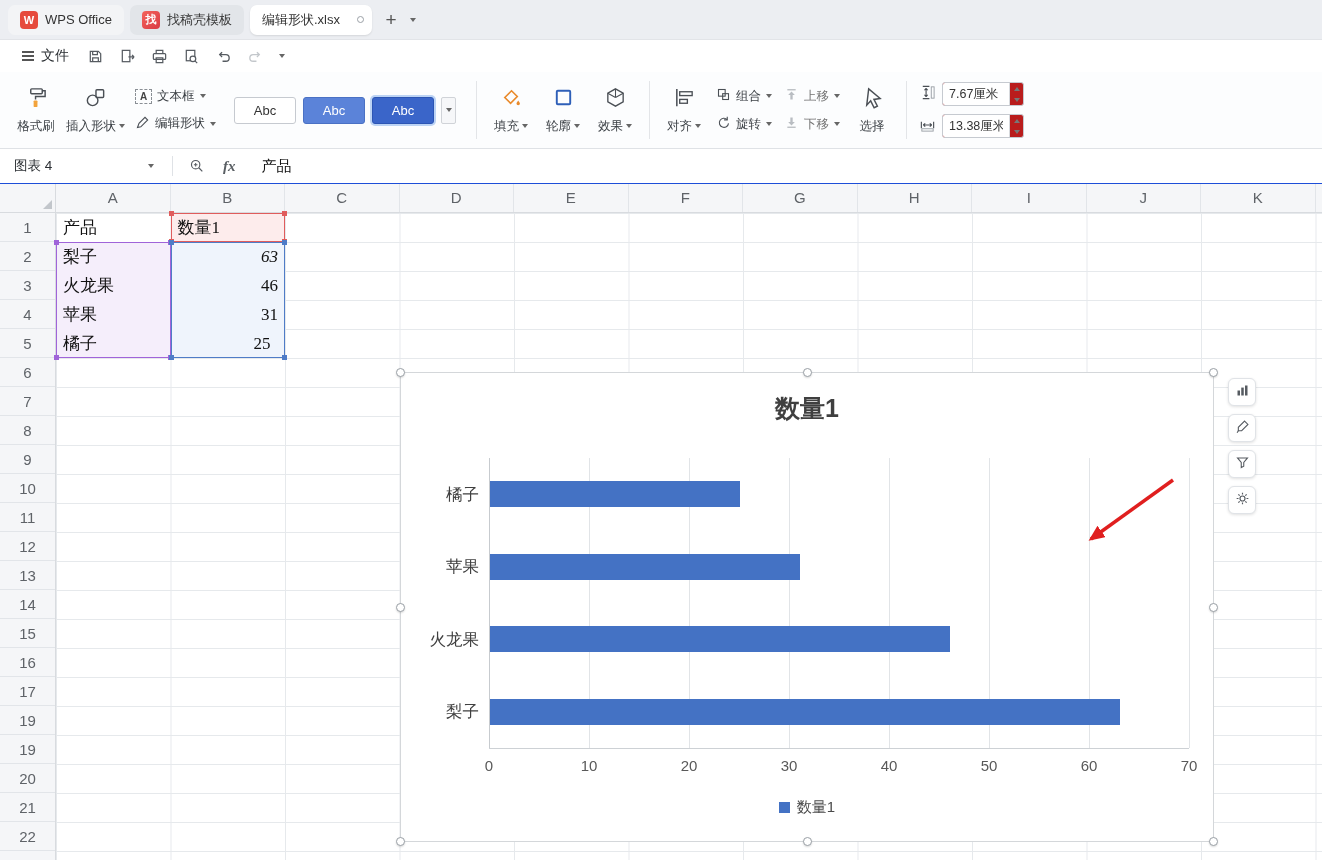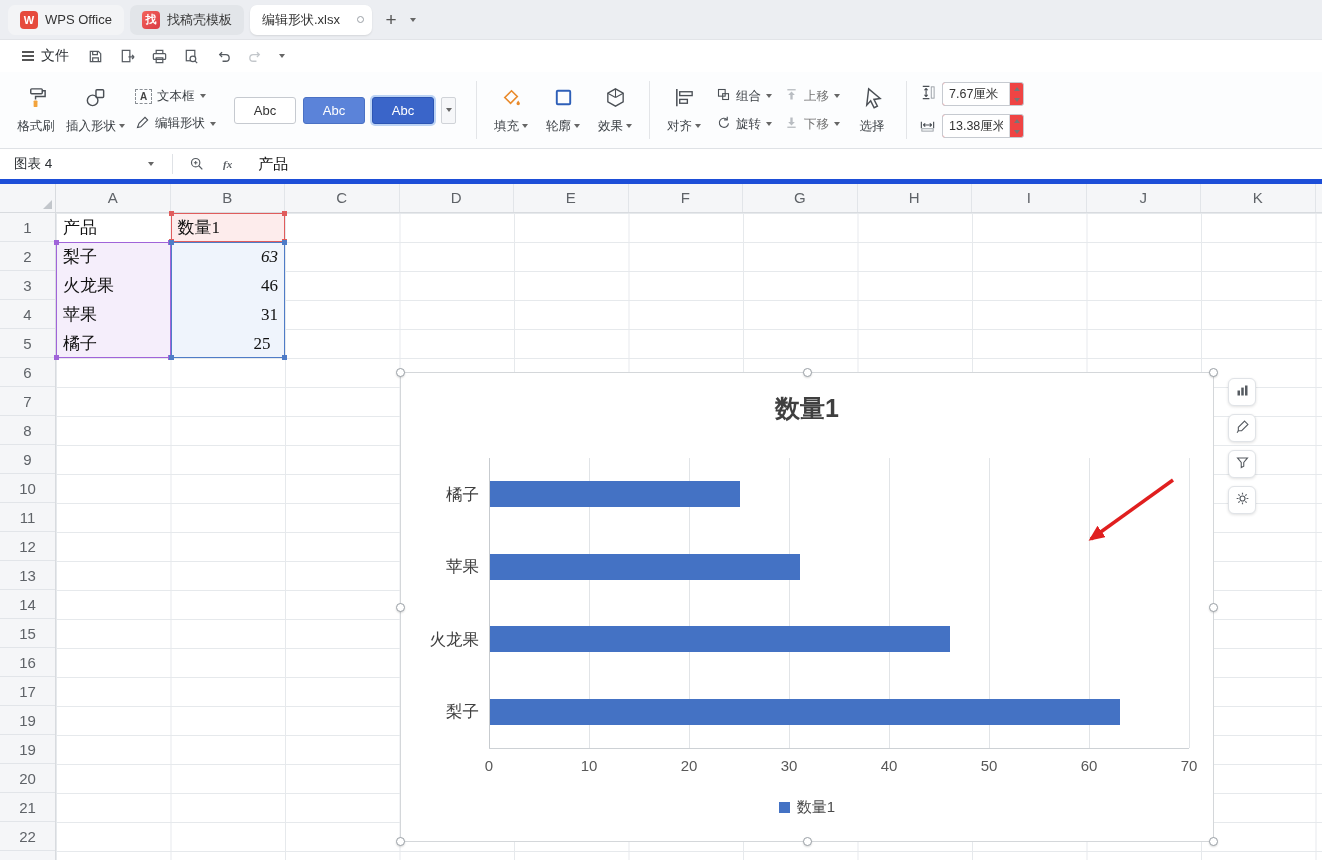--- a/index.html
+++ b/index.html
@@ -54,35 +54,35 @@
   .g-item { width:62px; height:27px; border-radius:3px; display:flex; align-items:center; justify-content:center; font-size:13px; }
   .g-item.white { background:#fff; border:1px solid #c6cad0; color:#333; }
   .g-item.blue  { background:#5b83d9; border:1px solid #4a71c4; color:#fff; }
   .g-item.blue2 { background:#3a65c9; border:1px solid #2c55b4; color:#fff; box-shadow:0 0 0 2px #bcd3f4; }
   .g-more { width:15px; height:27px; background:#f6f7f9; border:1px solid #d0d3d8; border-radius:2px;
             display:flex; align-items:center; justify-content:center; }
   .rb-sep { width:1px; align-self:stretch; margin:9px 8px; background:#e3e5e8; }
   .size-group { display:flex; flex-direction:column; justify-content:center; gap:8px; margin-left:4px; }
   .size-row { display:flex; align-items:center; gap:6px; }
   .size-row svg { width:17px; height:17px; }
-  .size-wrap { display:flex; border:1px solid #c6cad0; border-radius:3px; overflow:hidden; background:#ef4444; }
+  .size-wrap { display:flex; border:1px solid #c6cad0; border-radius:3px; overflow:hidden; background:#b91c1c; }
   .size-input { width:66px; height:22px; border:none; outline:none; font-size:12.5px; padding:0 6px; color:#333; font-family:inherit; }
   .spin { width:14px; display:flex; flex-direction:column; border-left:1px solid #d6d9dd; }
   .spin span { flex:1; display:flex; align-items:center; justify-content:center; }
   .tri-up { width:0; height:0; border-left:3px solid transparent; border-right:3px solid transparent; border-bottom:4px solid #777; }
   .tri-dn { width:0; height:0; border-left:3px solid transparent; border-right:3px solid transparent; border-top:4px solid #777; }
 
   
-  .formulabar { position:absolute; top:149px; left:0; right:0; height:35px; background:#fff; border-bottom:5px solid #1d4ed8;
+  .formulabar { position:absolute; top:149px; left:0; right:0; height:35px; background:#fff; border-bottom:1px solid #1d4ed8;
                 display:flex; align-items:center; padding-left:14px; }
   .namebox { width:150px; display:flex; align-items:center; justify-content:space-between; font-size:13.5px; color:#2b2f33; padding-right:10px; }
   .fb-sep { width:1px; height:20px; background:#dfe2e6; margin:0 8px; }
   .fb-icon { margin:0 8px; display:flex; }
   .fb-icon svg { width:16px; height:16px; }
-  .fb-fx { font-family:"Liberation Serif",serif; font-style:italic; font-weight:bold; font-size:11px; color:#5a5f64; margin:0 10px; }
+  .fb-fx { font-family:"Liberation Serif",serif; font-style:italic; font-weight:bold; font-size:15px; color:#5a5f64; margin:0 10px; }
   .fb-content { margin-left:16px; font-family:"Liberation Serif",serif; font-size:15px; color:#111; }
 
   
   .sheet { position:absolute; top:184px; left:0; width:1322px; bottom:0; background:#fff; overflow:hidden; }
   .corner { position:absolute; left:0; top:0; width:56px; height:29px; background:#f5f6f8; border-right:1px solid #d8dbdf; border-bottom:1px solid #d8dbdf; z-index:2; }
   .corner .tri { position:absolute; right:3px; bottom:3px; width:0; height:0; border-left:9px solid transparent; border-bottom:9px solid #c2c6cb; }
   .colheads { position:absolute; left:56px; top:0; right:0; height:29px; background:#f5f6f8; border-bottom:1px solid #d8dbdf; z-index:1; }
   .col-h { position:absolute; top:0; height:28px; line-height:28px; text-align:center; font-size:15px; color:#5f6368; border-right:1px solid #e2e5e9; }
   .rowheads { position:absolute; left:0; top:29px; width:56px; bottom:0; background:#f5f6f8; border-right:1px solid #d8dbdf; z-index:1; }
   .row-h { position:absolute; left:0; width:55px; text-align:center; font-size:15px; color:#5f6368; border-bottom:1px solid #e2e5e9; }

